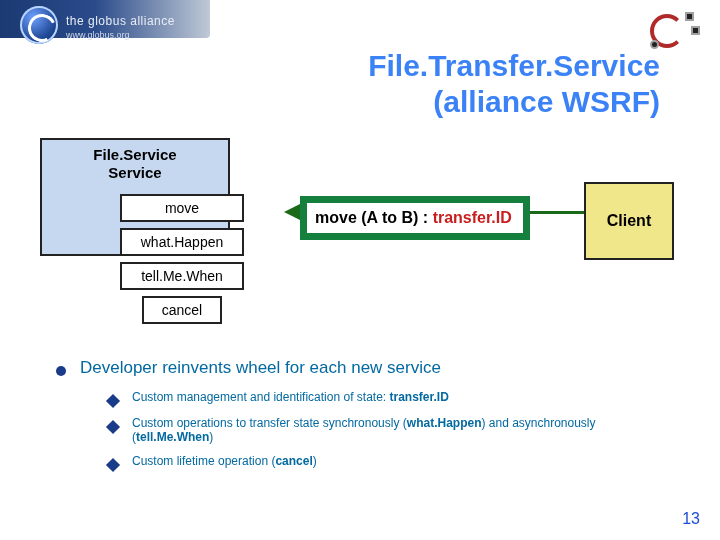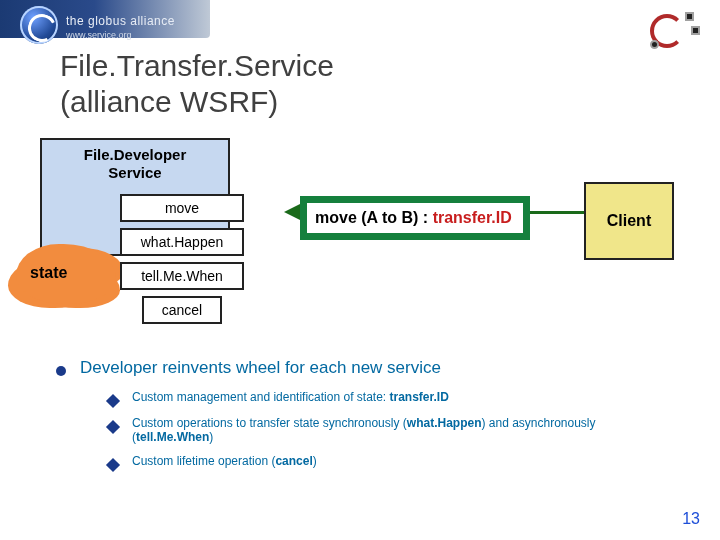--- a/index.html
+++ b/index.html
@@ -70,24 +70,24 @@
     width: 9px; height: 9px;
     background: #222;
     border: 2px solid #a0a0a0;
     position: absolute;
   }
   .logo-right .dot.a { right: 2px; top: 0; }
   .logo-right .dot.b { right: -4px; top: 14px; }
   .logo-right .dot.c { right: 2px; top: 28px; }
 
   h1.title {
-    text-align: left;
-    color: #404040;
+    text-align: right;
+    color: #3b82f6;
     font-size: 30px;
-    font-weight: 400;
+    font-weight: 700;
     line-height: 1.2;
     margin-top: -8px;
     padding: 0 60px;
   }
 
   .diagram {
     position: relative;
     height: 220px;
     margin-top: 18px;
   }
@@ -219,47 +219,43 @@
     color: #1d4ed8;
   }
 </style>
 </head>
 <body>
 
 <div class="header">
   <div class="logo-left">
     <div class="g"></div>
     <div class="txt">the globus alliance</div>
-    <div class="url">www.service.org</div>
+    <div class="url">www.globus.org</div>
   </div>
   <div class="logo-right">
     <div class="c"></div>
     <div class="dot a"></div>
     <div class="dot b"></div>
     <div class="dot c"></div>
   </div>
 </div>
 
 <h1 class="title">
   <span>File.Transfer.Service</span><br>
   <span>(alliance WSRF)</span>
 </h1>
 
 <div class="diagram">
   <div class="service-box">
     <div class="caption">
-      <span>File.Developer</span><br>
+      <span>File.Service</span><br>
       <span>Service</span>
     </div>
   </div>
 
-  <div class="state-cloud">
-    <div class="cloud-shape"></div>
-    <div class="lbl">state</div>
-  </div>
 
   <div class="op-stack">
     <div class="op">move</div>
     <div class="op">what.Happen</div>
     <div class="op">tell.Me.When</div>
     <div class="op last">cancel</div>
   </div>
 
   <div class="arrowhead"></div>
   <div class="msg-box">

